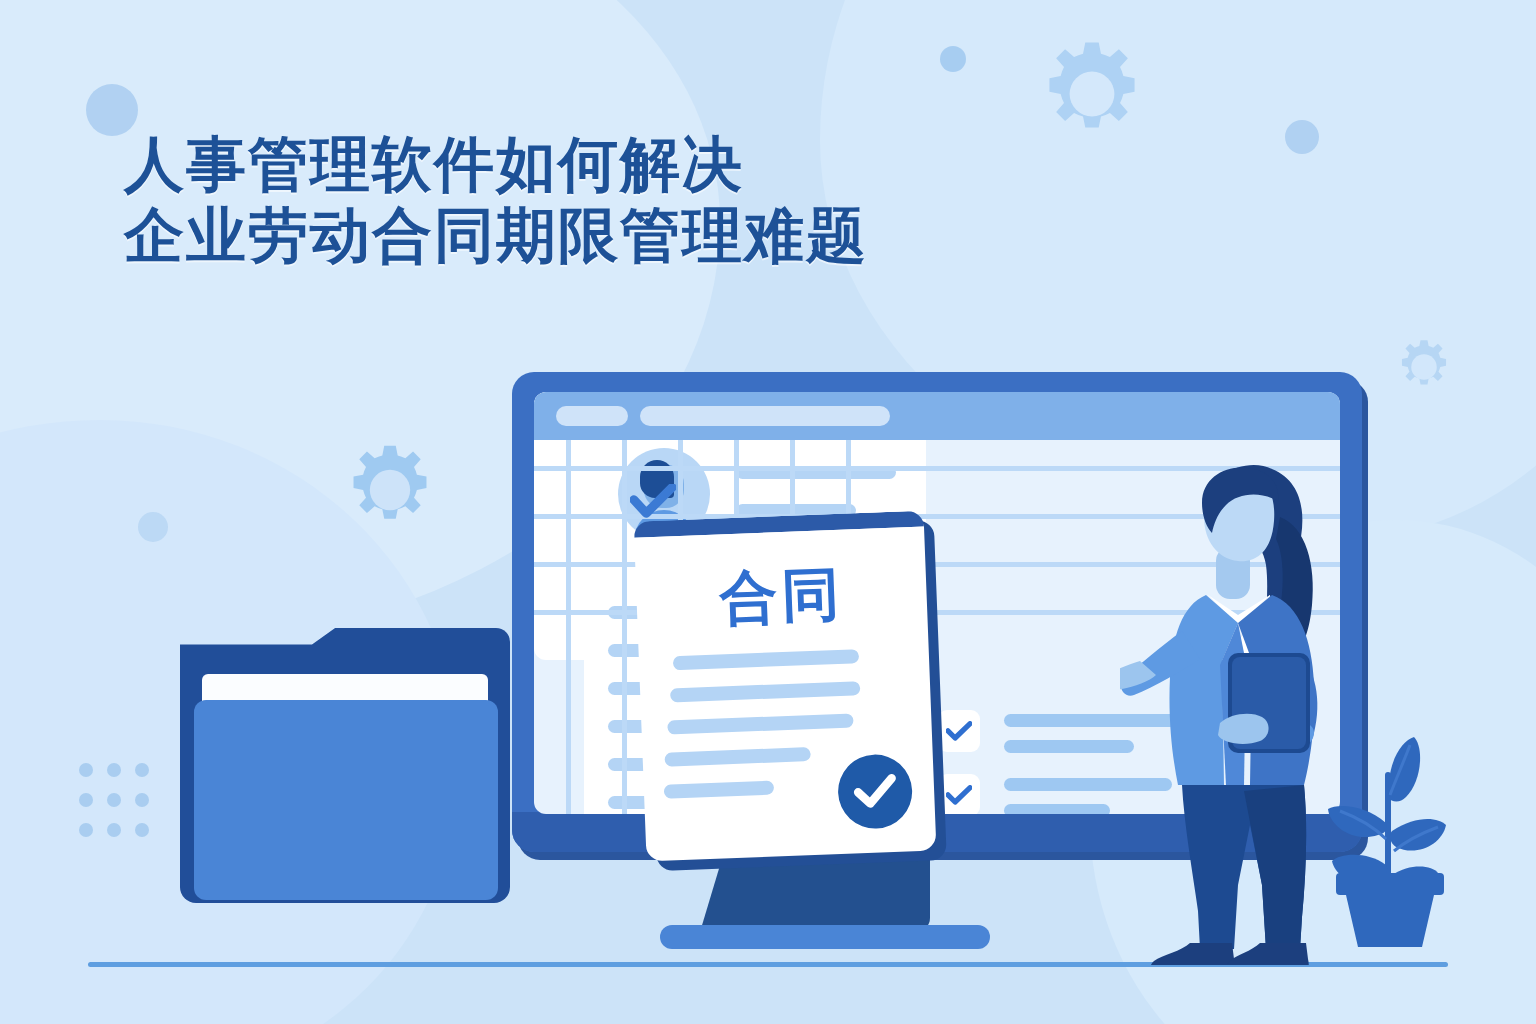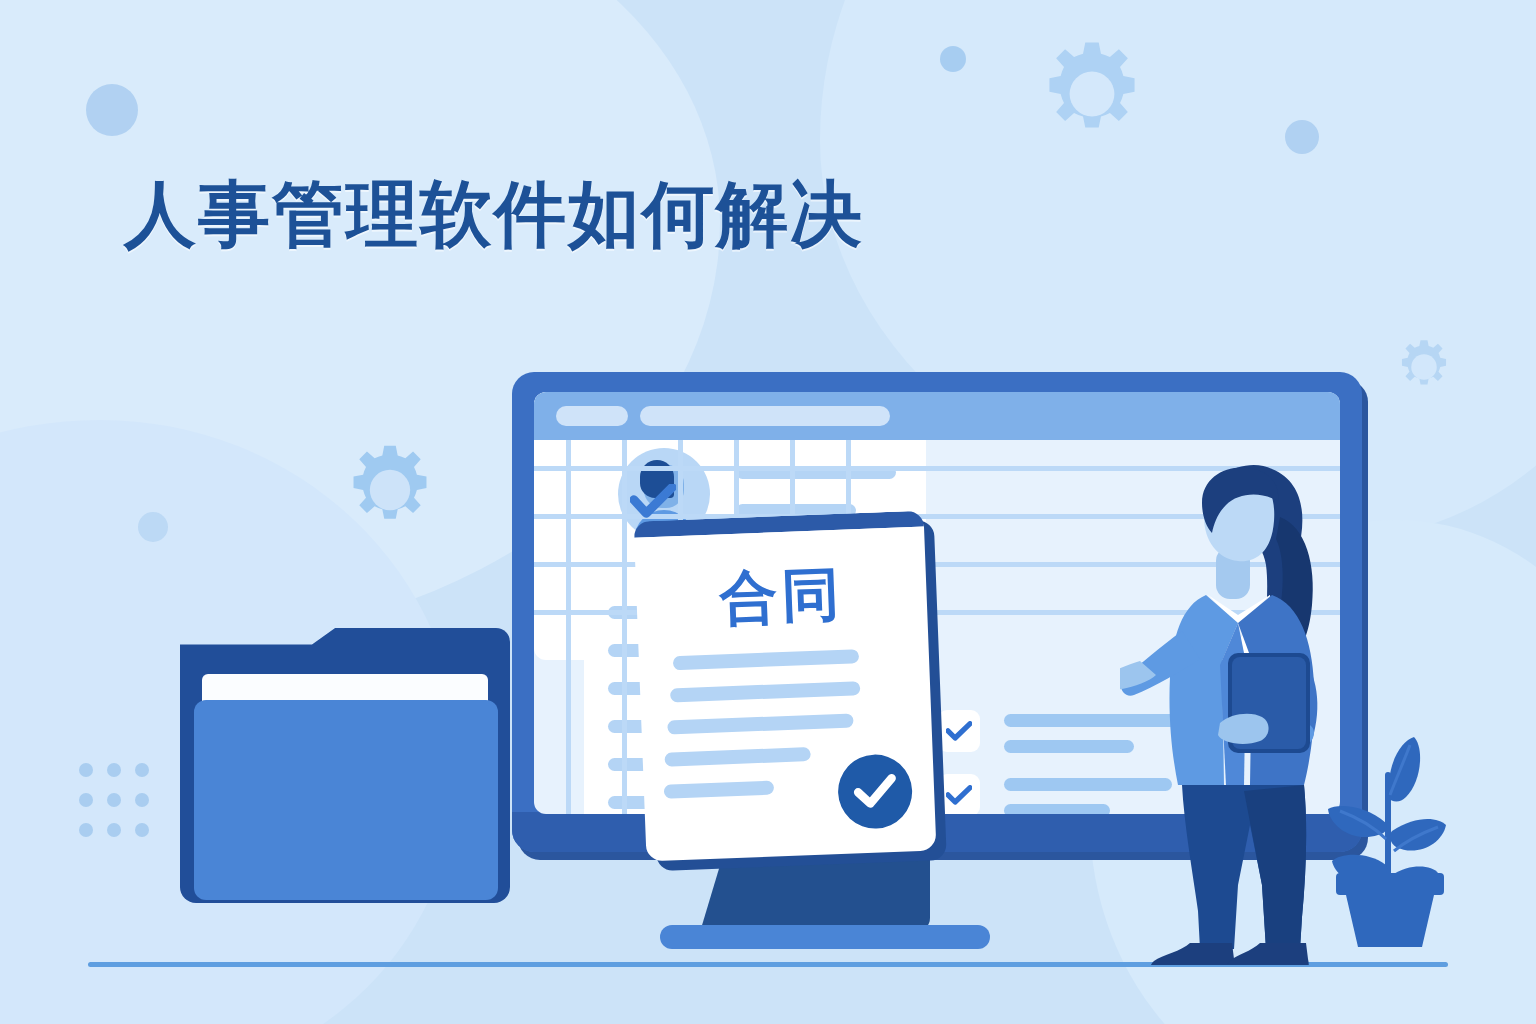--- a/index.html
+++ b/index.html
@@ -40,26 +40,25 @@
   .dot-deco{ position:absolute; border-radius:50%; background:#a9cdf0; opacity:.85; }
 
   
   .gear{ position:absolute; }
 
   
   .headline{
     position:absolute; left:124px; top:130px;
     color:#1d5197;
     font-weight:700;
-    font-size:72px;
+    font-size:60px;
     line-height:1.18;
     letter-spacing:2px;
     text-shadow:0 2px 0 rgba(255,255,255,.55);
     white-space:nowrap;
-    margin-top:42px;
   }
   .headline .l2{ display:block; }
 
   
   .ground{
     position:absolute; left:88px; top:962px; width:1360px; height:5px;
     background:#5e9ee0; border-radius:3px;
   }
 
   
@@ -215,20 +214,21 @@
     <circle cx="50" cy="50" r="21" fill="#cde3f9"></circle>
   </svg>
 
   <svg class="gear" style="left:1395px;top:338px;" width="58" height="58" viewBox="0 0 100 100">
     <path fill="#b6d6f4" d="M50 4l6 0 2 10a36 36 0 0 1 8 3l8-7 8 8-7 8a36 36 0 0 1 3 8l10 2 0 12-10 2a36 36 0 0 1-3 8l7 8-8 8-8-7a36 36 0 0 1-8 3l-2 10-12 0-2-10a36 36 0 0 1-8-3l-8 7-8-8 7-8a36 36 0 0 1-3-8l-10-2 0-12 10-2a36 36 0 0 1 3-8l-7-8 8-8 8 7a36 36 0 0 1 8-3l2-10z"></path>
     <circle cx="50" cy="50" r="22" fill="#d2e7fb"></circle>
   </svg>
 
   <div class="headline">
     <span>人事管理软件如何解决</span>
+    <span class="l2">企业劳动合同期限管理难题</span>
   </div>
 
   <div class="ground"></div>
 
   <div class="folder">
     <div class="folder-back"></div>
     <div class="folder-paper"></div>
     <div class="folder-front"></div>
   </div>
 

